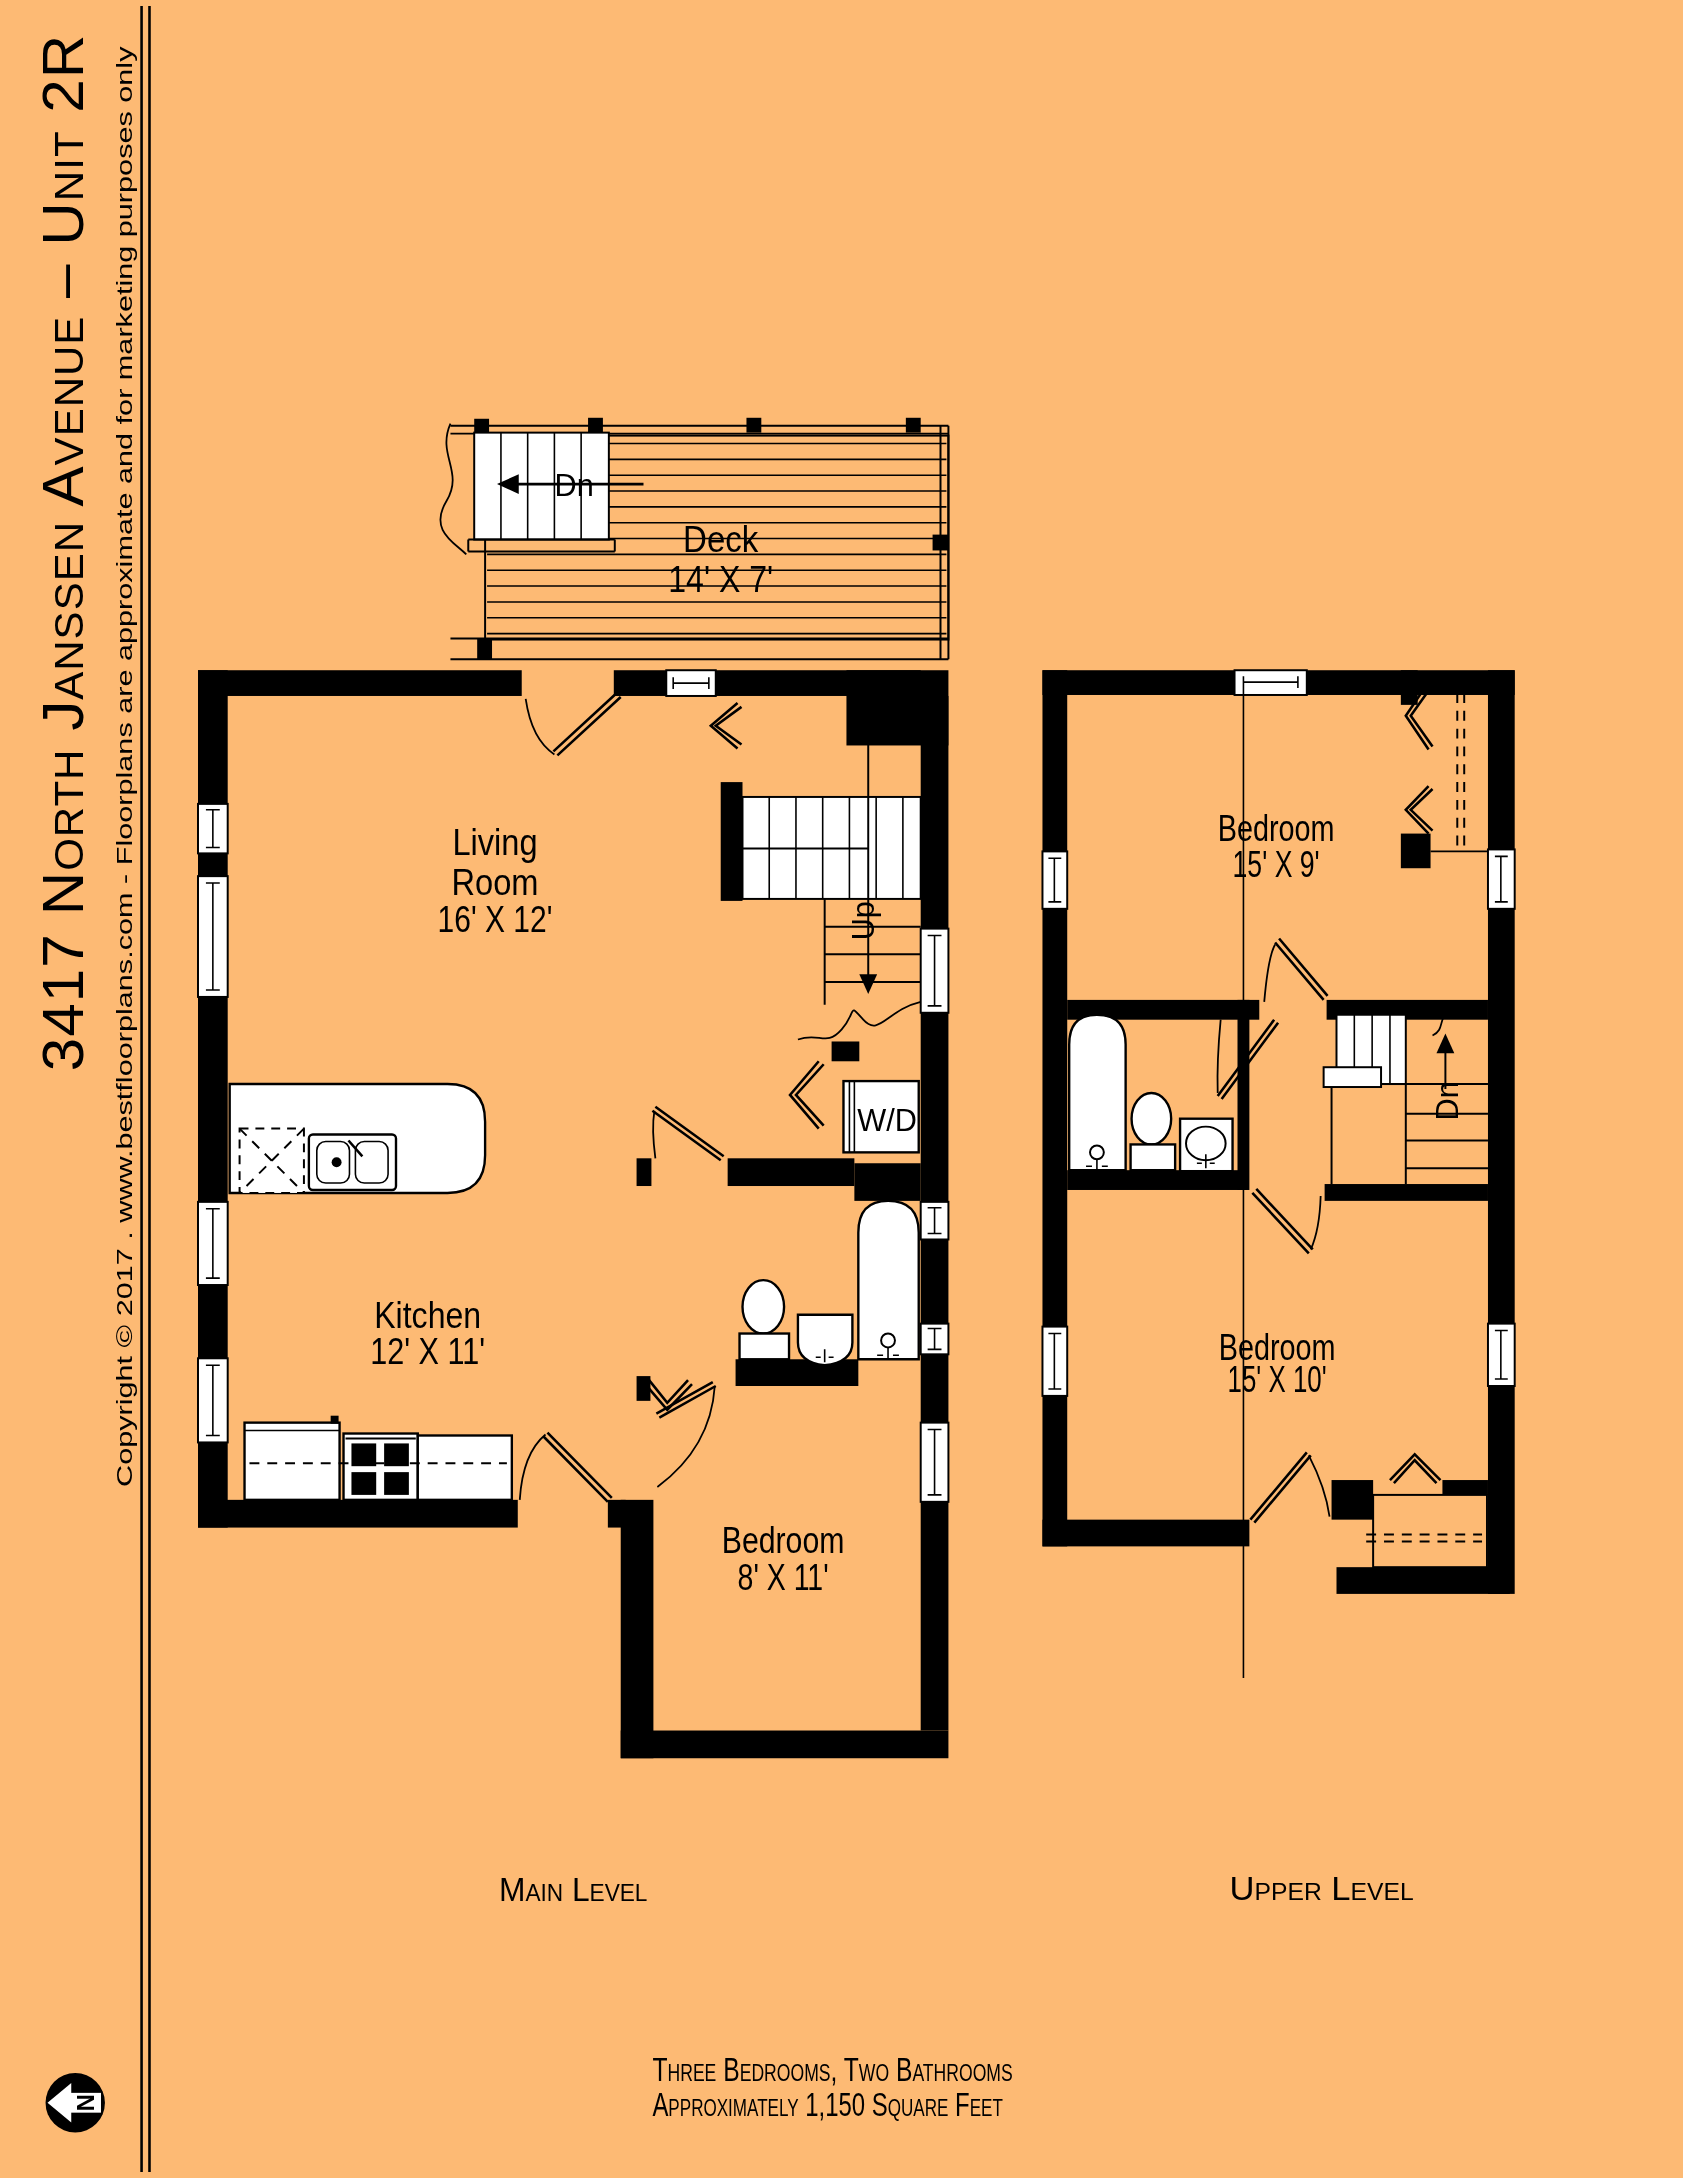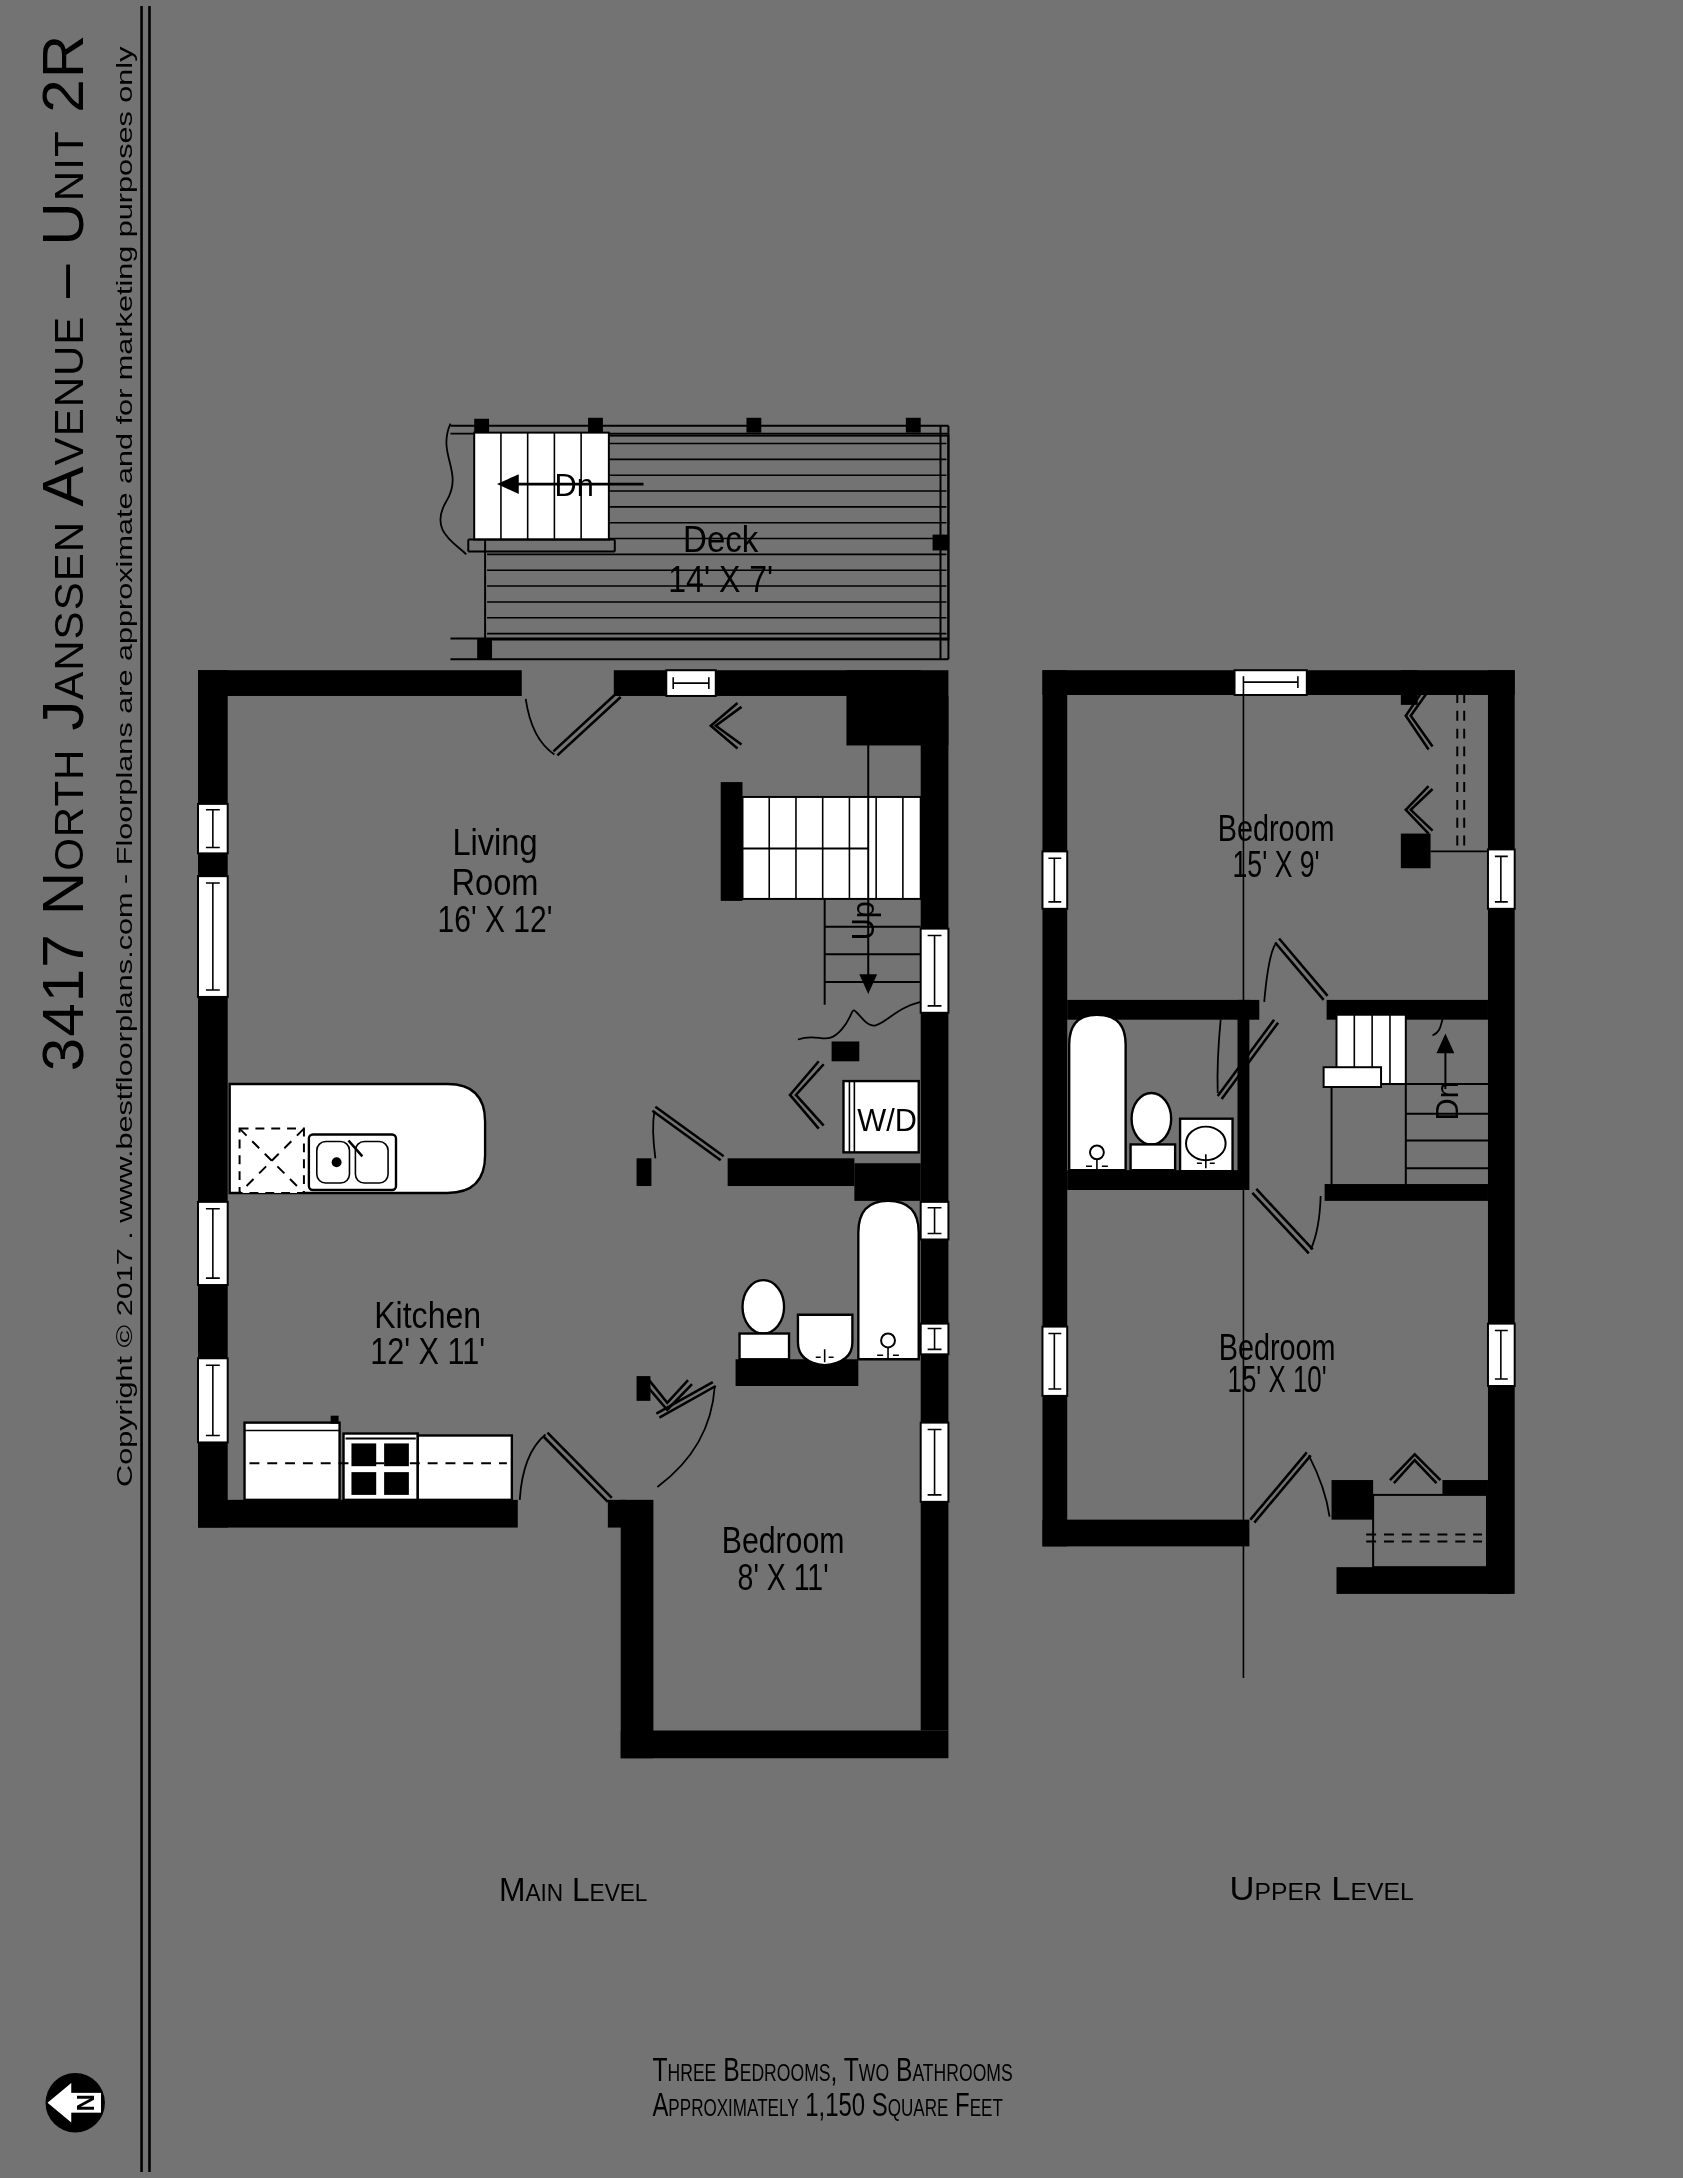--- a/index.html
+++ b/index.html
@@ -1,16 +1,16 @@
 <!DOCTYPE html>
 <html><head>
 <meta charset="utf-8">
 <style>
   html,body{margin:0;padding:0;background:#ffffff;}
-  .page{position:relative;width:1683px;height:2178px;background:#737373;overflow:hidden;
+  .page{position:relative;width:1683px;height:2178px;background:#fdba74;overflow:hidden;
         font-family:"Liberation Sans", sans-serif;}
   svg{position:absolute;left:0;top:0;}
   text{fill:#000;}
   .t-big{font-size:58px;font-variant:small-caps;letter-spacing:1px;}
   .t-copy{font-size:23px;}
   .t-room{font-size:37px;}
   .t-small{font-size:31px;}
   .t-caps{font-size:34px;font-variant:small-caps;}
   .wall{fill:#000;stroke:none;}
   .ln{stroke:#000;stroke-width:2;fill:none;}

